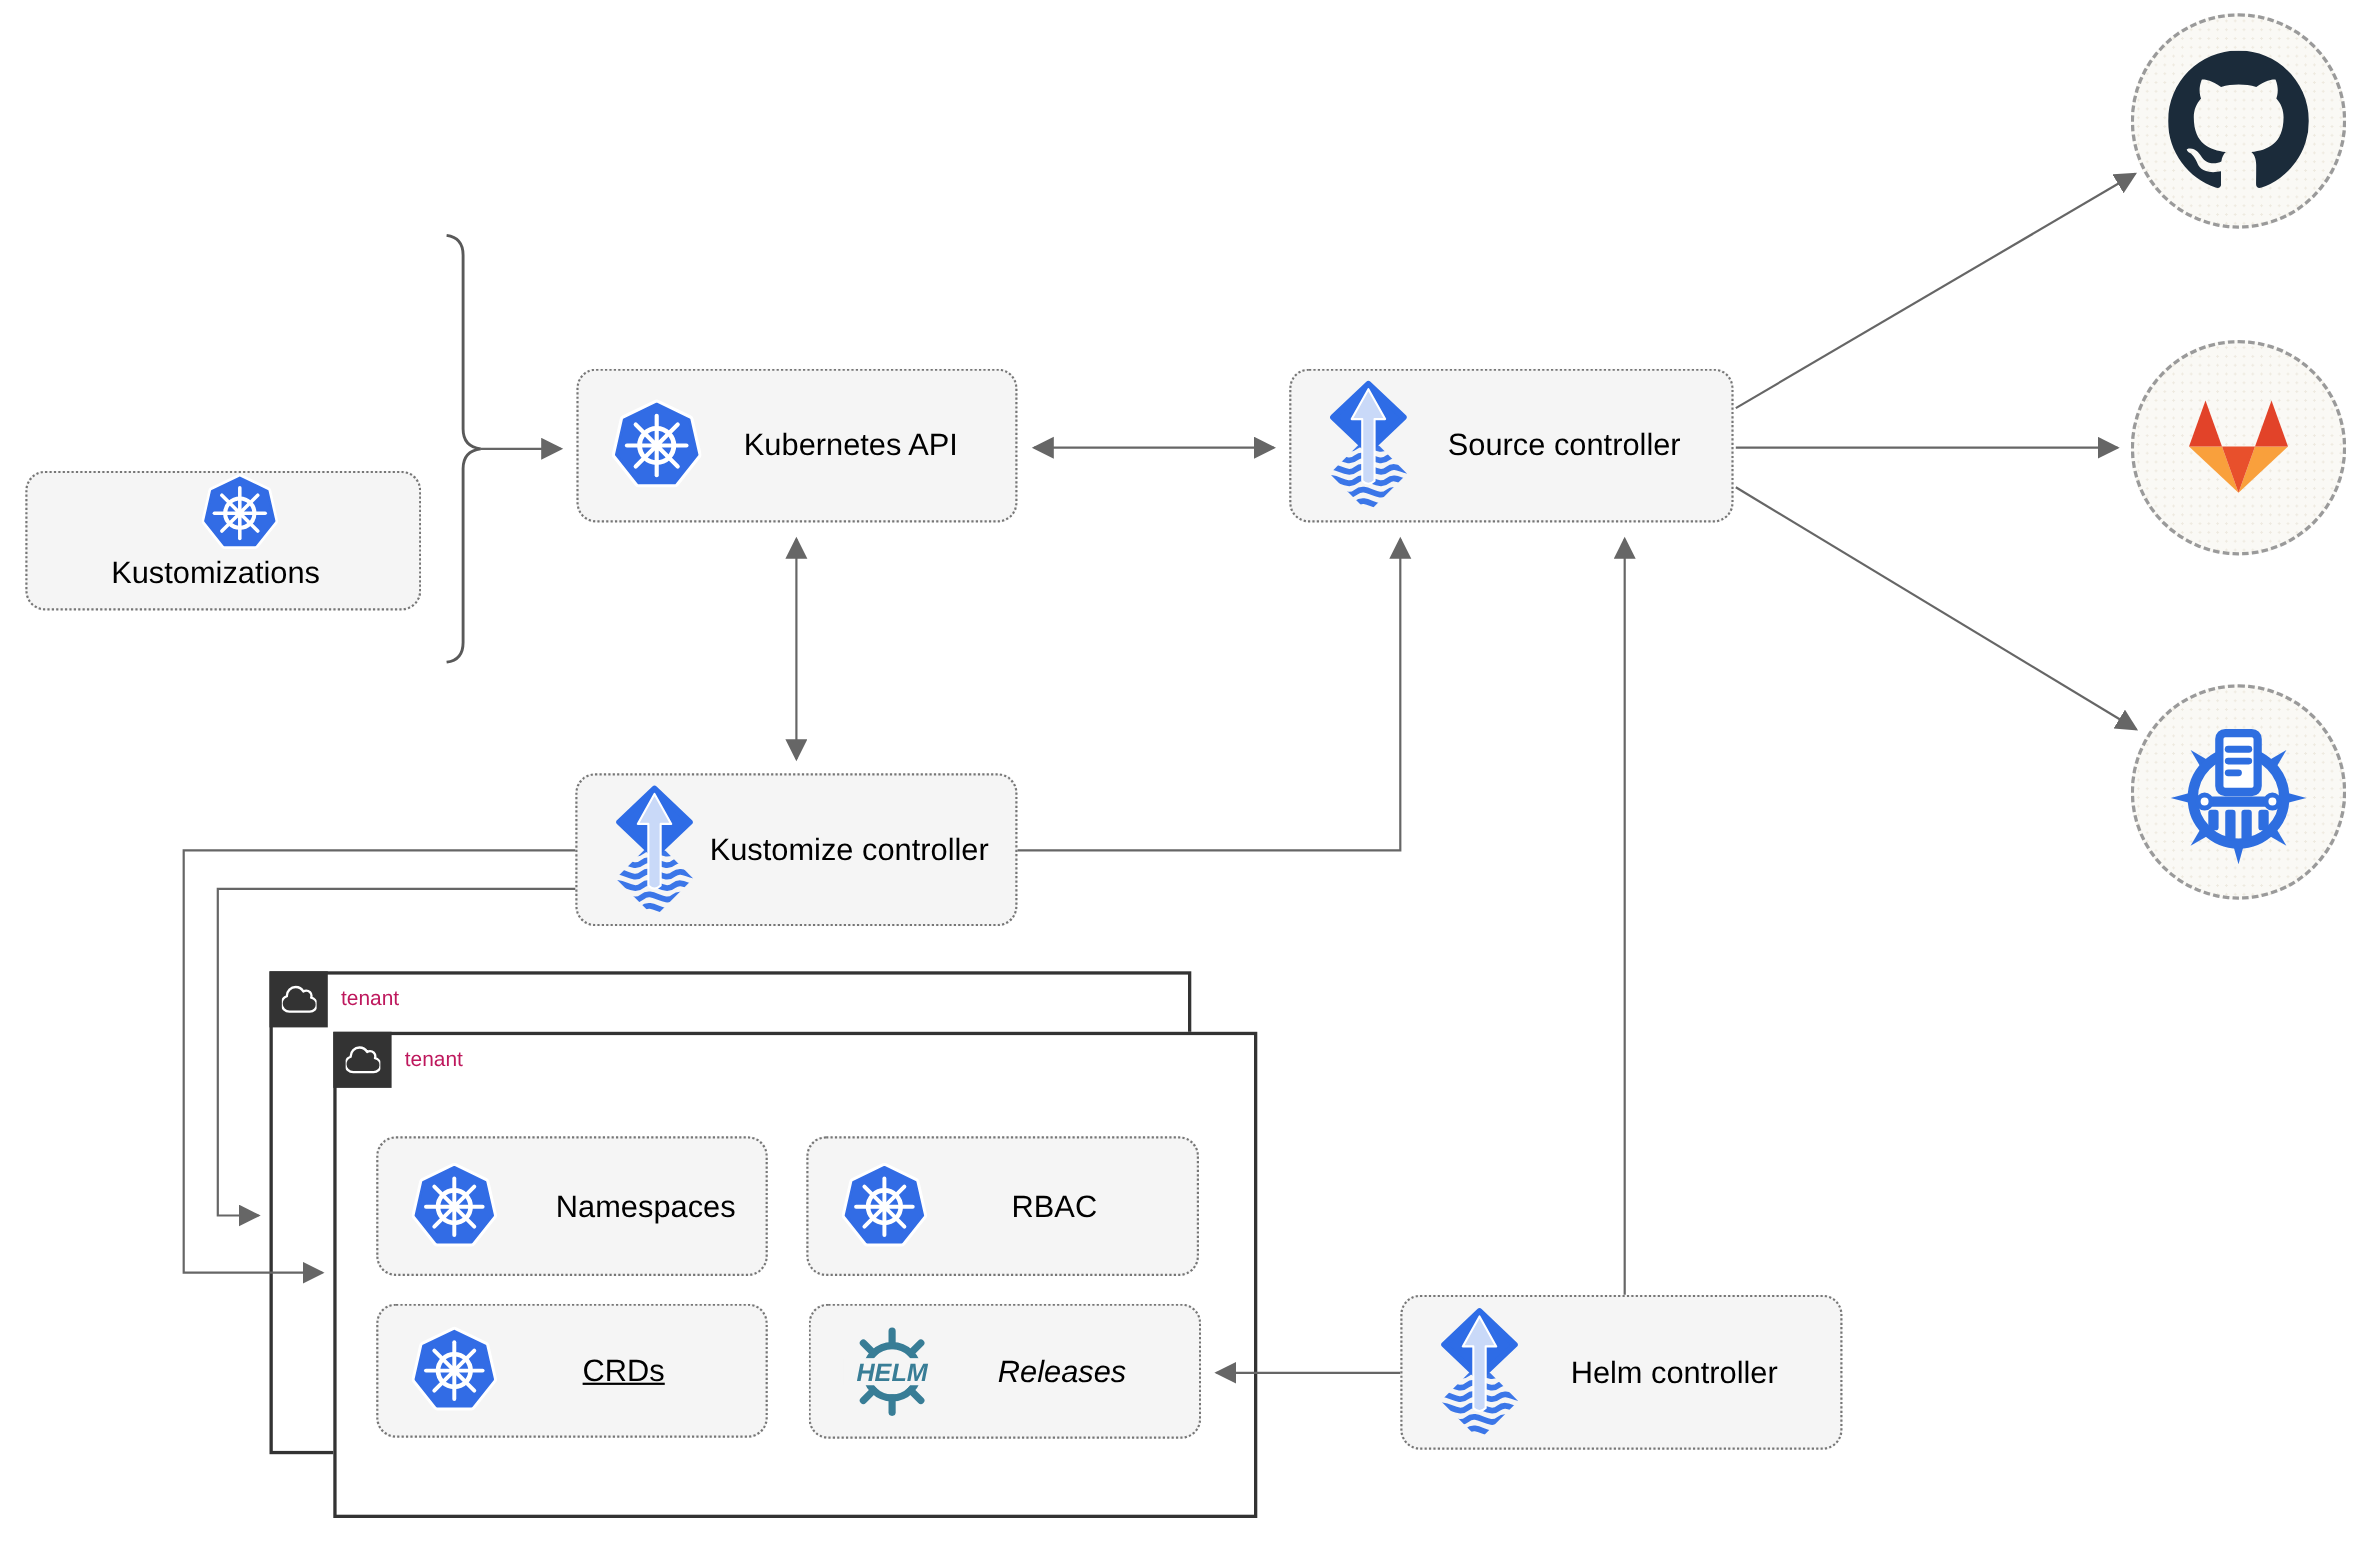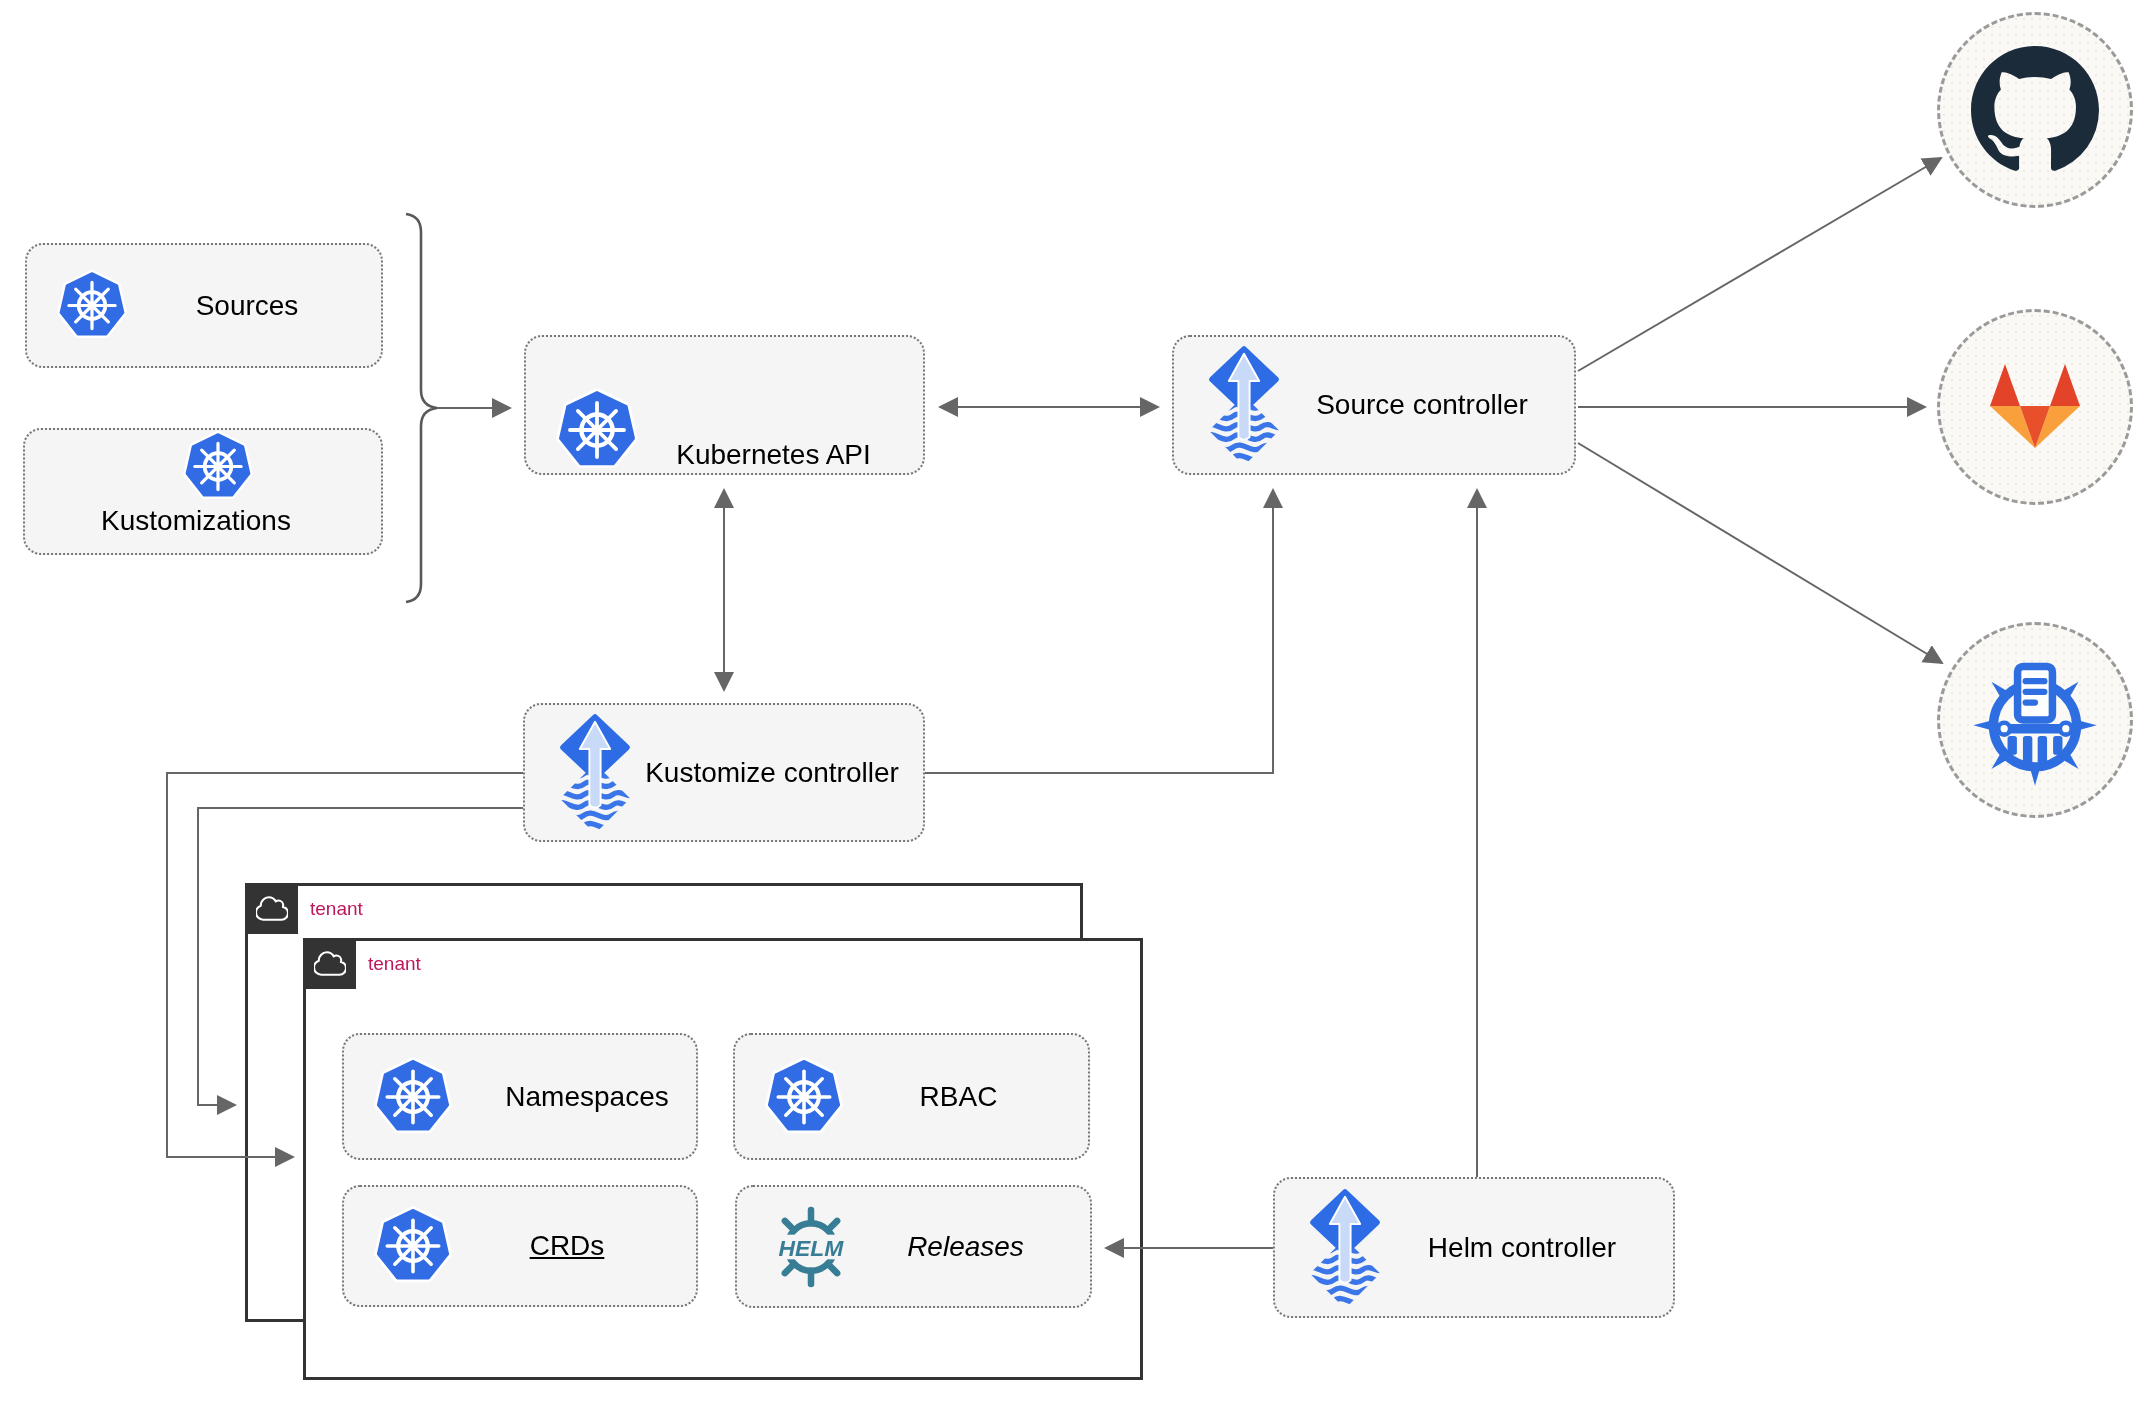--- a/index.html
+++ b/index.html
@@ -126,39 +126,31 @@
 
   <div class="tenant z2" style="left:303px;top:938px;width:840px;height:442px;">
     <div class="tenant-badge">
       <svg width="32" height="27" viewBox="0 0 640 512">
           <use href="#sym-cloud"></use>
         </svg>
     </div>
     <div class="tenant-label">tenant</div>
   </div>
 
-  <div class="node" style="left:25px;top:243px;width:358px;height:125px;">
+
+  <div class="node" style="left:23px;top:428px;width:360px;height:127px;flex-direction:column;">
     <span class="icon">
       <svg width="70" height="73" viewBox="0 0 100 104">
           <use href="#sym-k8s"></use>
         </svg>
       </span>
-    <span class="label">Sources</span>
-  </div>
-
-  <div class="node" style="left:23px;top:428px;width:360px;height:127px;flex-direction:column;">
-    <span class="icon">
-      <svg width="70" height="73" viewBox="0 0 100 104">
-          <use href="#sym-k8s"></use>
-        </svg>
-      </span>
     <span class="label">Kustomizations</span>
   </div>
 
-  <div class="node" style="left:524px;top:335px;width:401px;height:140px;align-items:flex-end;">
+  <div class="node" style="left:524px;top:335px;width:401px;height:140px;">
     <span class="icon">
       <svg width="82" height="86" viewBox="0 0 100 104">
           <use href="#sym-k8s"></use>
         </svg>
       </span>
     <span class="label">Kubernetes API</span>
   </div>
 
   <div class="node" style="left:1172px;top:335px;width:404px;height:140px;">
     <span class="icon">

